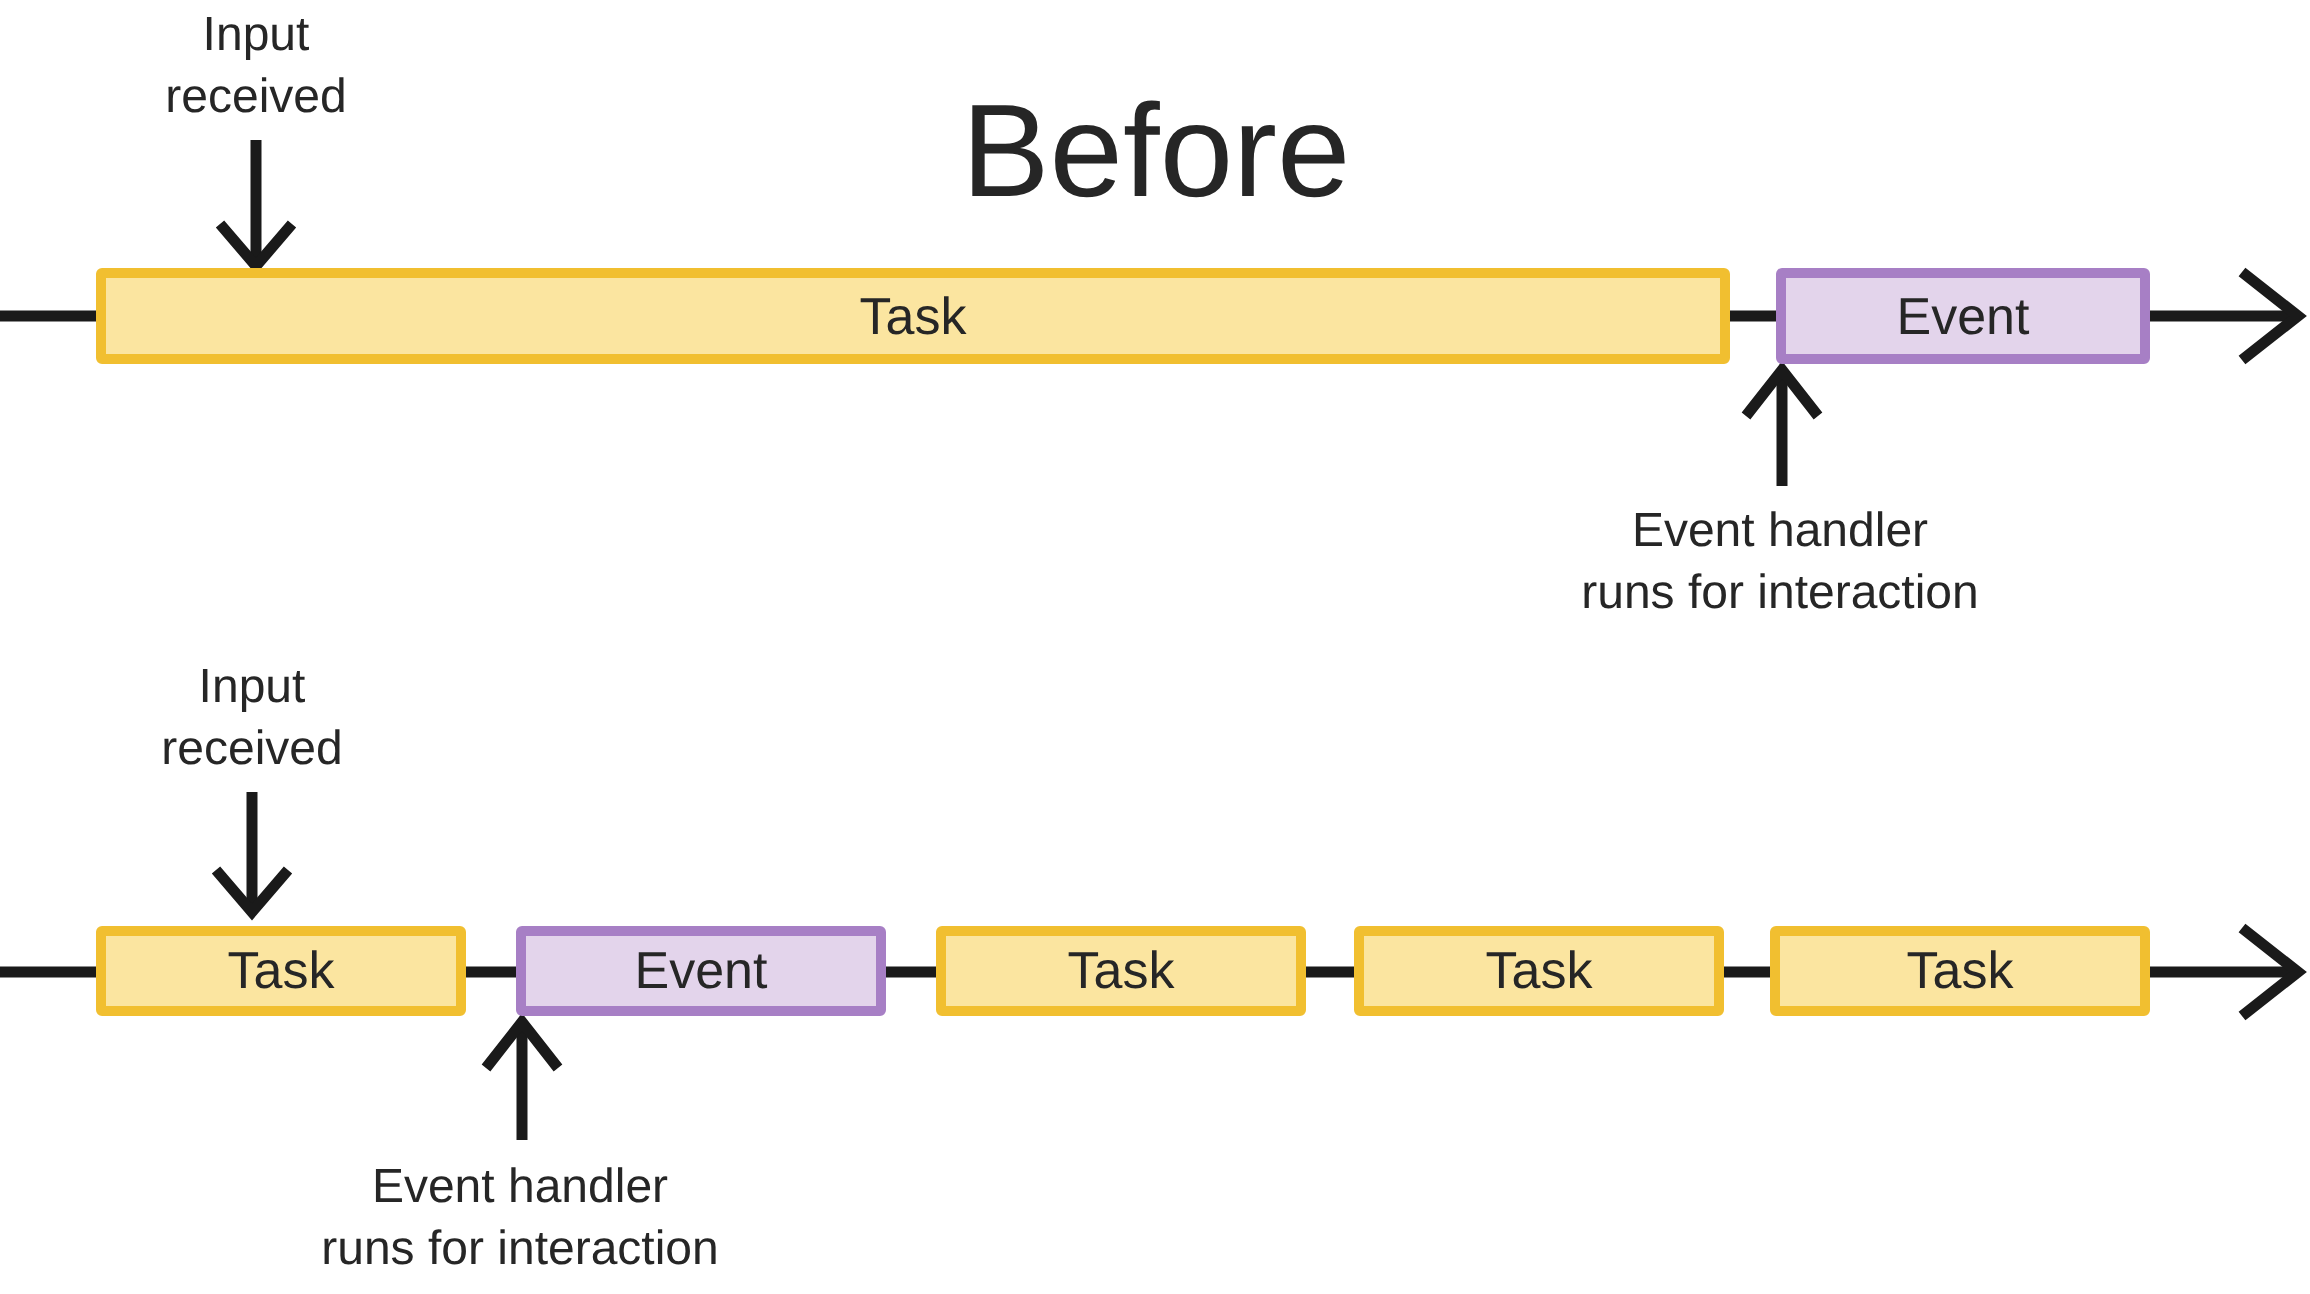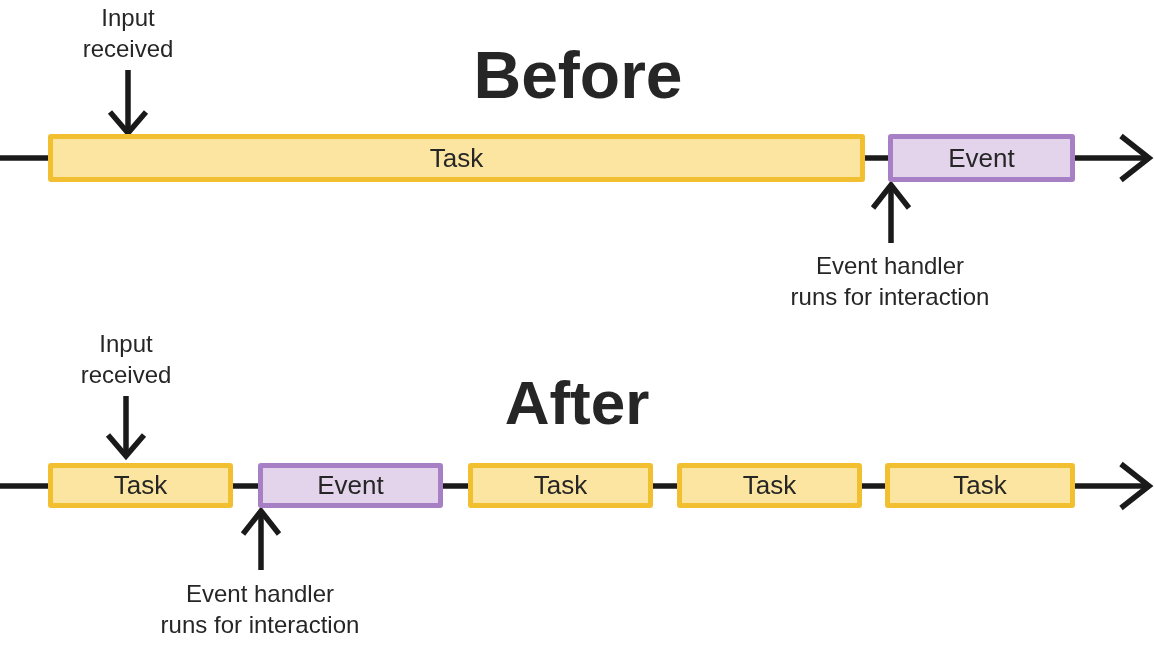--- a/index.html
+++ b/index.html
@@ -18,21 +18,20 @@
     fill: none;
     stroke-linejoin: miter;
     stroke-linecap: butt;
   }
   .title {
     position: absolute;
     text-align: center;
     color: var(--text, #262626);
     line-height: 1.0;
     white-space: nowrap;
-    font-weight: bold;
   }
   .title.before { left: 428px; top: 42px;  width: 300px; font-size: 66px; }
   .title.after  { left: 427px; top: 372px; width: 300px; font-size: 62px; }
   .note {
     position: absolute;
     text-align: center;
     color: var(--text, #262626);
     font-size: 24px;
     line-height: 31px;
   }
@@ -101,21 +100,20 @@
 
   <div class="box event" style="left:888px; top:134px; width:187px; height:48px;">
     <span>Event</span>
   </div>
 
   <div class="note" style="left:740px; top:250px; width:300px;">
     <div>Event handler</div>
     <div>runs for interaction</div>
   </div>
 
-  <div class="title after">After</div>
 
   <div class="note" style="left:51px; top:328px; width:150px;">
     <div>Input</div>
     <div>received</div>
   </div>
 
   <div class="box task" style="left:48px; top:463px; width:185px; height:45px;">
     <span>Task</span>
   </div>
 

